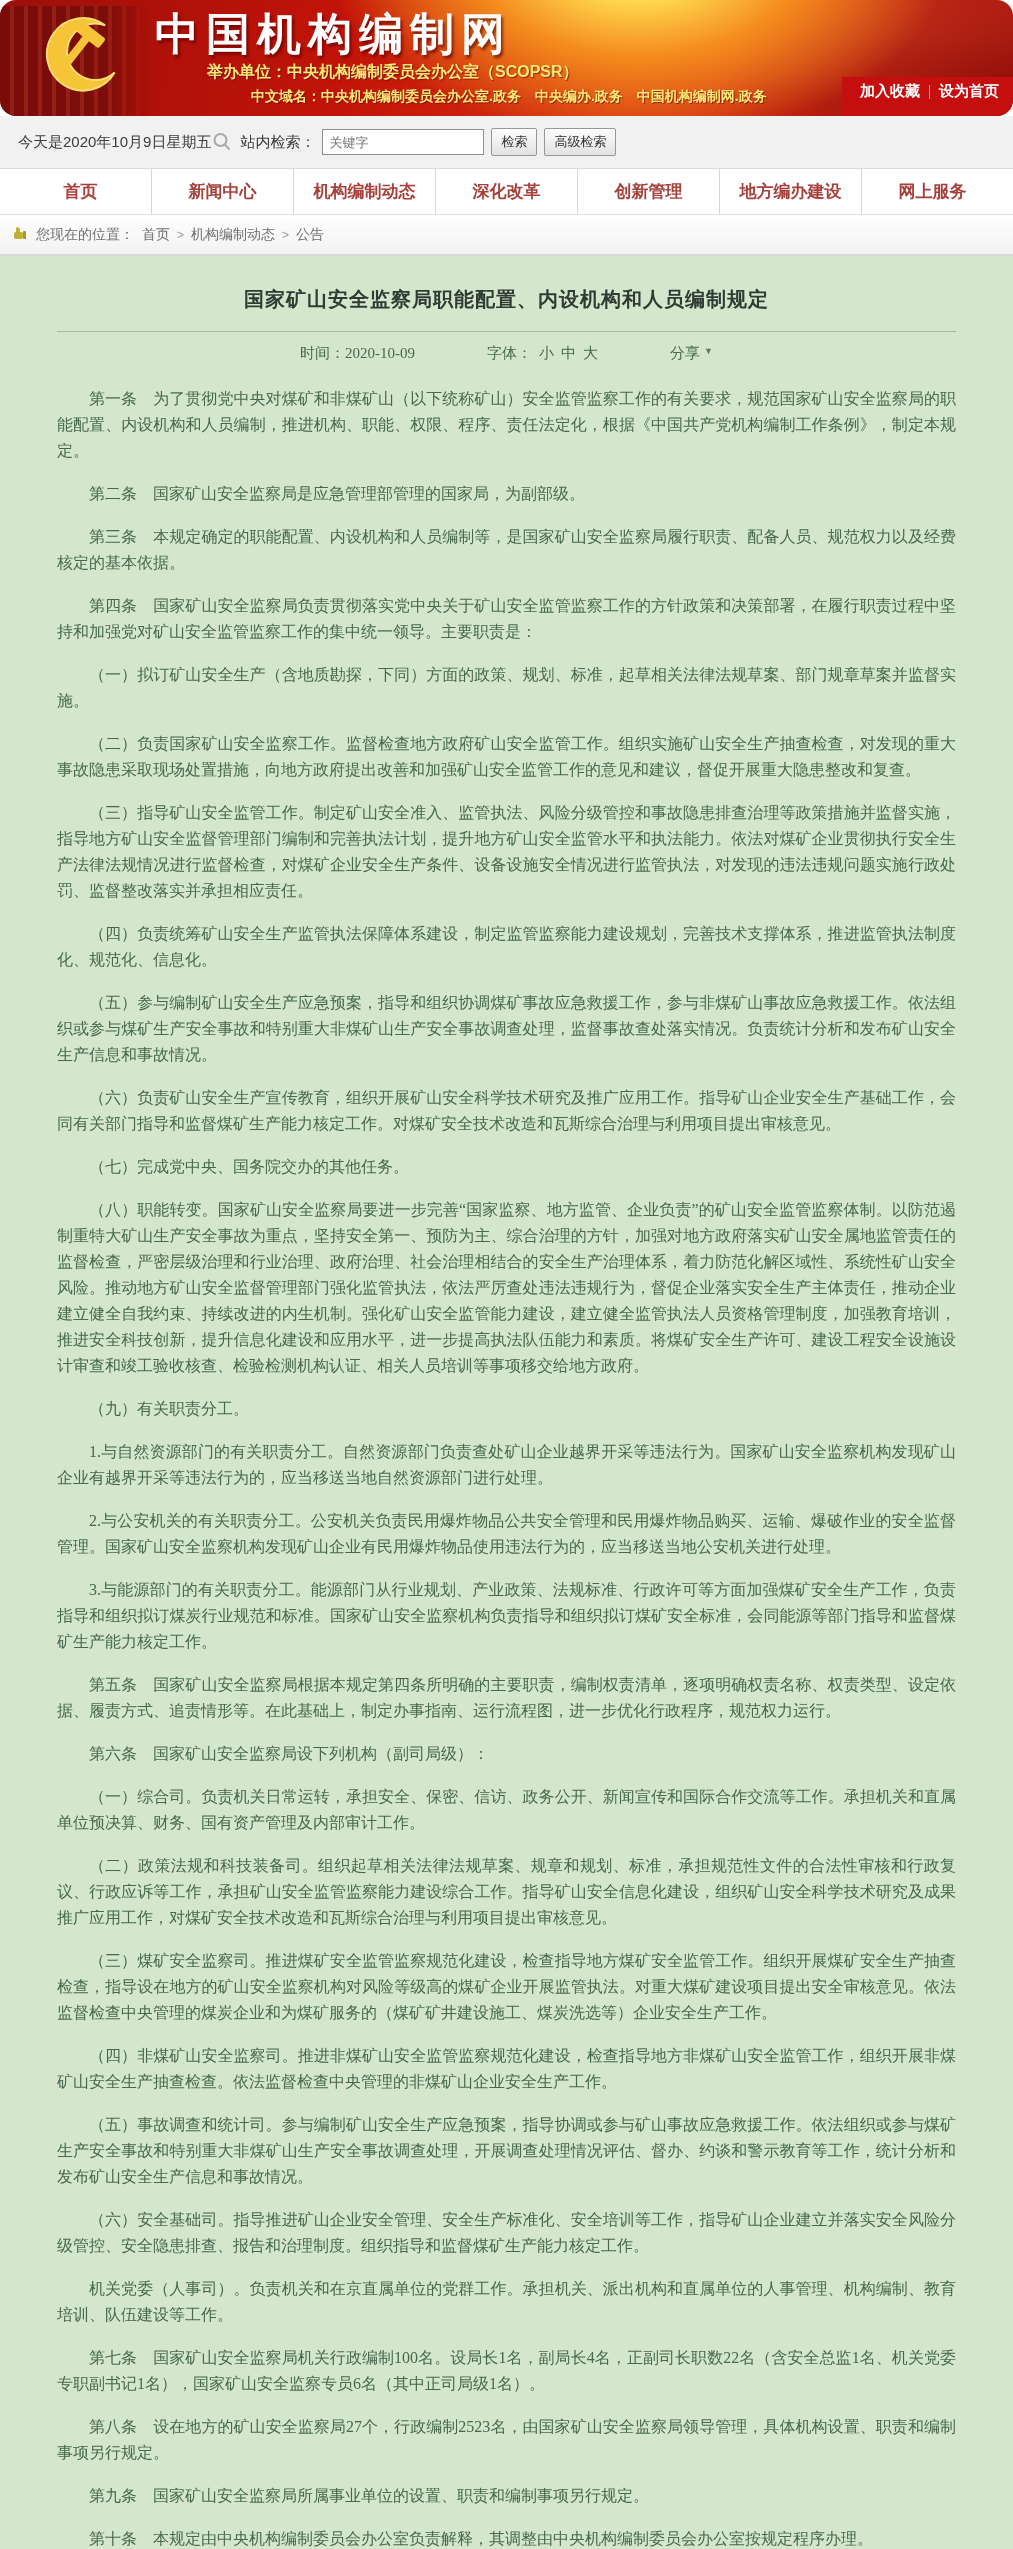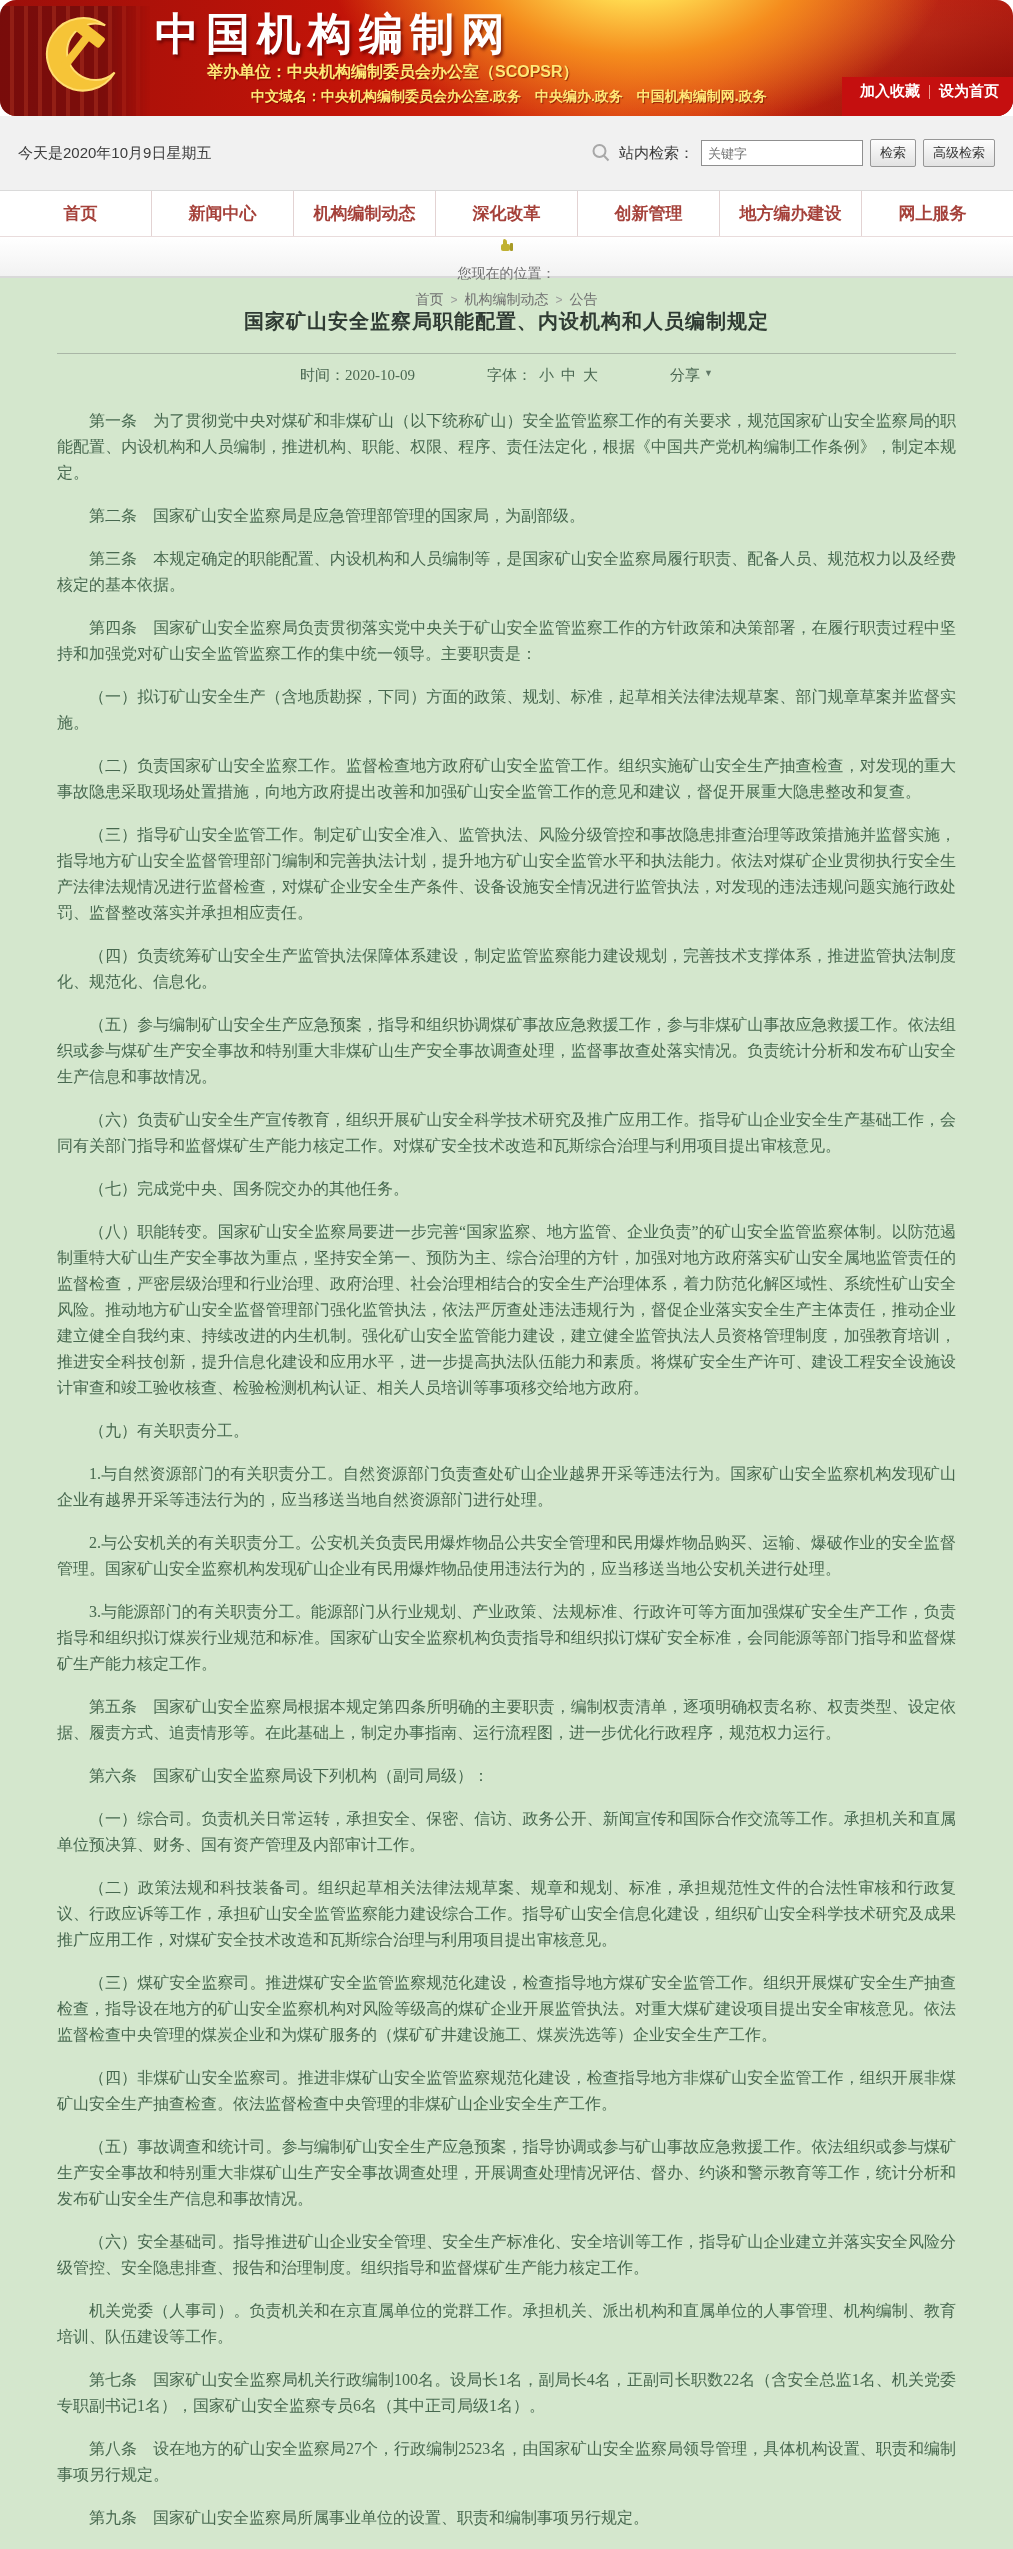--- a/index.html
+++ b/index.html
@@ -27,41 +27,41 @@
     text-shadow:1px 1px 1px rgba(90,0,0,.6);}
   .domains{margin-top:5px;margin-left:96px;color:#ffe876;font-weight:bold;font-size:14px;
     text-shadow:1px 1px 1px rgba(90,0,0,.6);}
   .banner-links{position:absolute;right:0;bottom:0;background:#c50f0f;color:#fff;
     font-size:15px;font-weight:bold;padding:5px 14px 15px 18px;display:flex;align-items:center;gap:9px;}
   .banner-links a{color:#fff;text-decoration:none;cursor:pointer;}
   .banner-links .vsep{width:1px;height:14px;background:#ef9a8d;display:inline-block;}
 
   
   .utility-bar{height:50px;background:#f1f1f1;border-bottom:1px solid #dadada;
-    display:flex;align-items:center;justify-content:space-between;padding:12px 18px;}
+    display:flex;align-items:center;justify-content:flex-start;padding:1px 18px;}
   .date-text{font-size:15px;color:#3c3c3c;}
   .search-area{display:flex;align-items:center;gap:7px;}
   .search-icon svg{display:block;}
   .search-label{font-size:15px;color:#3c3c3c;}
   .search-input{width:148px;height:24px;border:1px solid #8f8f8f;font-size:13px;color:#555;
     padding:0 6px;background:#fff;outline:none;font-family:"Liberation Sans",sans-serif;}
   .btn{height:28px;padding:0 9px;font-size:13px;color:#333;cursor:pointer;
     background:linear-gradient(#fdfdfd,#e2e2e2);border:1px solid #979797;border-radius:2px;
     font-family:"Liberation Sans",sans-serif;}
 
   
   .main-nav{background:#fff;border-bottom:1px solid #e9dcdc;}
   .main-nav ul{list-style:none;margin:0;padding:0 10px;display:flex;height:45px;}
   .main-nav li{flex:1;display:flex;align-items:center;justify-content:center;
     font-size:17px;font-weight:bold;color:#a5413a;cursor:pointer;white-space:nowrap;}
   .main-nav li + li{border-left:1px solid #e3d3d3;}
 
   
   .breadcrumb-bar{height:39px;background:linear-gradient(#ffffff,#f2f2f2);
-    border-bottom:2px solid #d9d9d9;display:flex;align-items:center;padding:0 12px;gap:8px;flex-direction:column;}
+    border-bottom:2px solid #d9d9d9;display:flex;align-items:center;padding:0 12px;gap:8px;}
   .crumb-prefix{font-size:14px;color:#6f6f6f;}
   .crumb-wrap{display:inline-flex;align-items:center;gap:7px;font-size:14px;color:#6f6f6f;}
   .crumb-wrap a{color:#6f6f6f;text-decoration:none;cursor:pointer;}
   .crumb-sep{color:#9a9a9a;font-size:12px;}
   .crumb-wrap:last-child .crumb-sep{display:none;}
   .crumbs{display:inline-flex;gap:7px;align-items:center;}
 
   
   .content{background:#d4e7cd;min-height:2292px;padding-top:30px;}
   .article-title{margin:0 57px;text-align:center;font-size:20px;font-weight:bold;color:#2f3b33;

